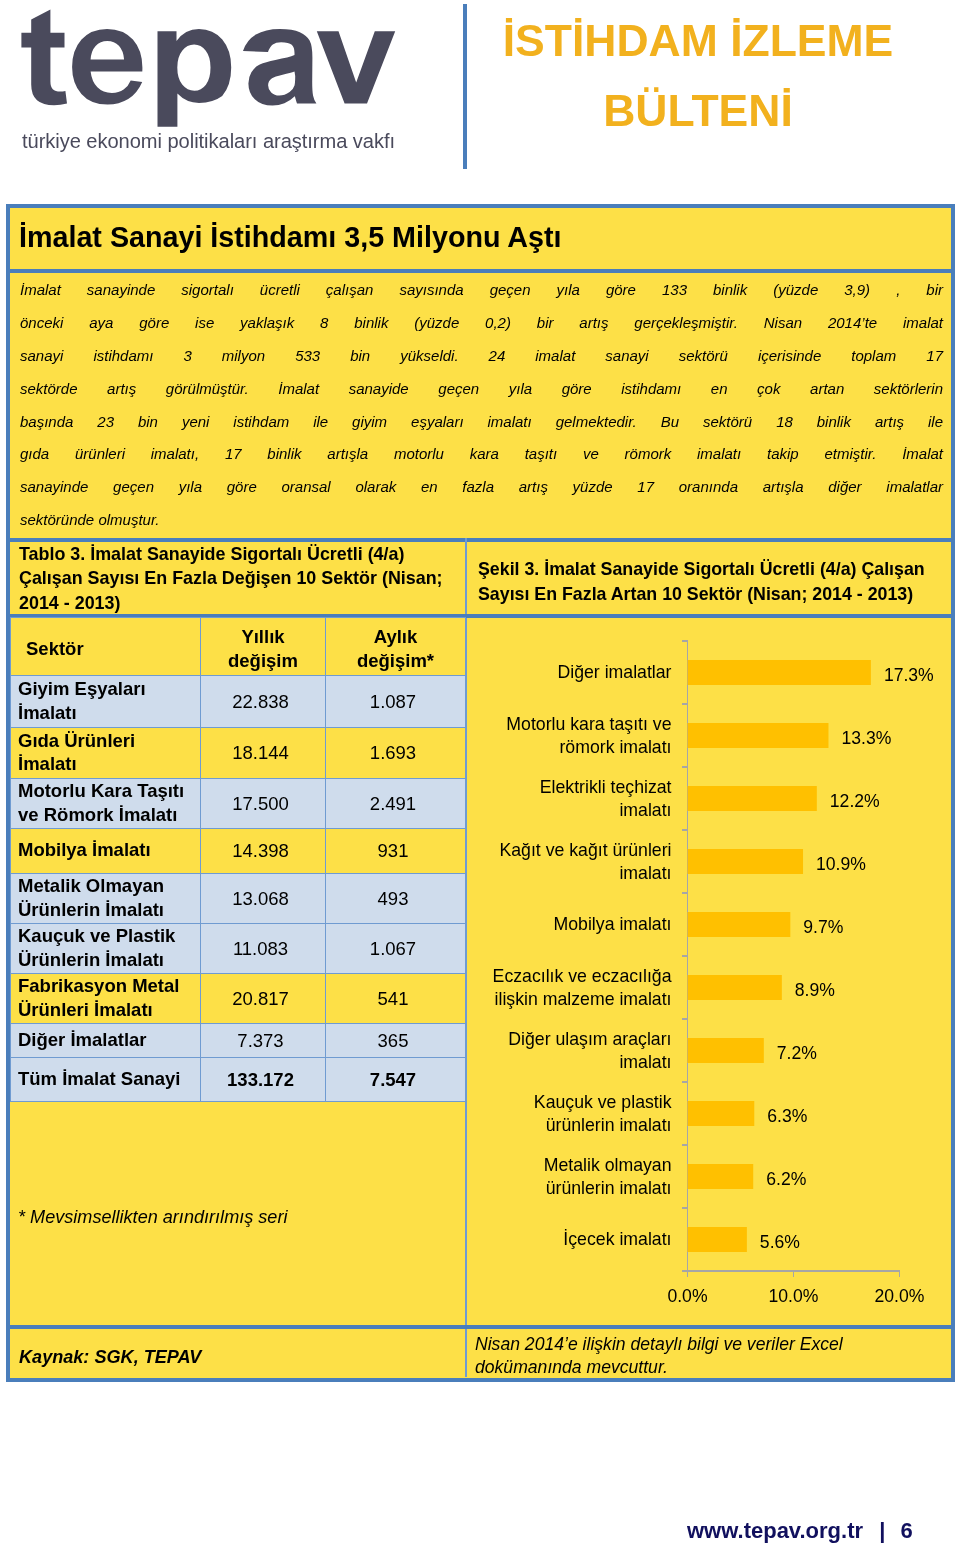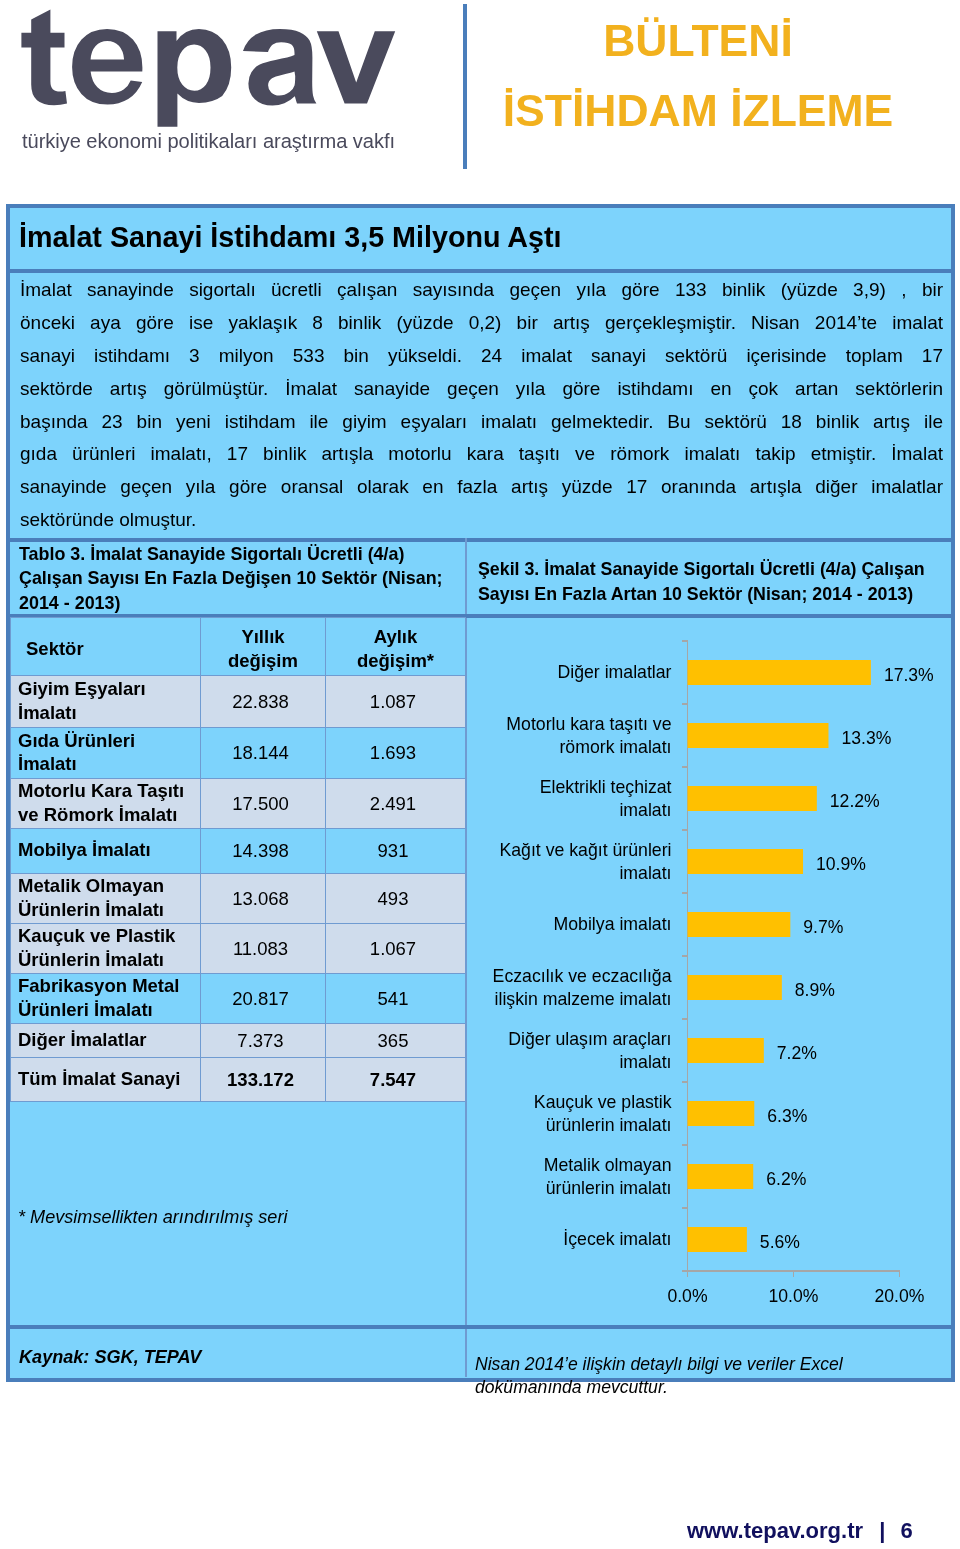--- a/index.html
+++ b/index.html
@@ -9,29 +9,29 @@
   
   #logo-block{position:absolute;left:0;top:0;}
   #logo-svg{position:absolute;left:0px;top:0px;}
   #logo-tagline{position:absolute;left:22px;top:131px;font-size:20.1px;color:#4a4a5c;white-space:nowrap;letter-spacing:-0.05px;line-height:20px;}
   #header-rule{position:absolute;left:463px;top:4px;width:4px;height:165px;background:#4a7ebb;}
   #bulletin-title{position:absolute;left:463px;top:6px;width:470px;text-align:center;
                   color:#f2b11e;font-size:44.5px;font-weight:bold;line-height:69.7px;letter-spacing:0px;}
 
   
   #frame{position:absolute;left:6px;top:204px;width:949px;height:1178px;
-         border:4px solid #4a7ebb;box-sizing:border-box;background:#7dd3fc;}
+         border:4px solid #4a7ebb;box-sizing:border-box;background:#fde047;}
 
   
   #heading-cell{position:absolute;left:0;top:0;width:941px;height:65px;box-sizing:border-box;
                 border-bottom:4px solid #4a7ebb;}
   #heading-text{position:absolute;left:9px;top:13px;font-size:28.7px;font-weight:bold;color:#000;line-height:32px;}
 
   
-  #article-text{position:absolute;left:10px;top:66px;width:923px;font-size:19px;color:#000;}
+  #article-text{position:absolute;left:10px;top:66px;width:923px;font-size:15px;color:#000;font-style:italic;}
   .aline{text-align:justify;text-align-last:justify;height:32.9px;line-height:32.9px;white-space:nowrap;}
   .aline.last{text-align-last:left;}
 
   
   #mid-rule{position:absolute;left:0;top:330px;width:941px;height:4px;background:#4a7ebb;}
   #vert-rule{position:absolute;left:455px;top:330px;width:2px;height:839px;background:#6f9bd1;}
 
   
   #table-caption{position:absolute;left:9px;top:334px;width:445px;font-size:17.9px;font-weight:bold;
                  line-height:24.3px;color:#000;white-space:nowrap;}
@@ -52,21 +52,21 @@
   
   #source-rule{position:absolute;left:0;top:1117px;width:941px;height:4px;background:#4a7ebb;}
   #source-text{position:absolute;left:9px;top:1139px;font-size:18.1px;font-weight:bold;font-style:italic;color:#000;}
 
   
   #chart-caption{position:absolute;left:468px;top:349px;width:470px;font-size:17.8px;font-weight:bold;
                  line-height:24.8px;color:#000;white-space:nowrap;}
   
   #chart-area{position:absolute;left:456px;top:392px;width:484px;height:708px;}
   #chart-note{position:absolute;left:465px;top:1125px;width:400px;font-size:17.6px;font-style:italic;
-              line-height:23px;color:#000;margin-top:20px;}
+              line-height:23px;color:#000;}
 
   
   #page-footer{position:absolute;left:687px;top:1519px;font-size:22px;font-weight:bold;color:#11105e;
                white-space:nowrap;line-height:23px;}
   #page-footer span.sep{margin-left:10px;}
   #page-footer span.pg{margin-left:9px;}
 </style>
 </head>
 <body>
 
@@ -109,22 +109,22 @@
                  Q284.7 95.6 289.6 92.0 Q293.3 89.3 294.5 85.4 Q295.2 83.0 295.2 76.1 Z"></path>
 
         <path d="M316.8 31.2 L338.5 31.2 L356.2 82.5 L374.8 31.2 L395.2 31.2
                  L367.0 103.6 L344.6 103.6 Z"></path>
       </g>
     </svg>
   </div>
   <div id="logo-tagline">türkiye ekonomi politikaları araştırma vakfı</div>
   <div id="header-rule"></div>
   <div id="bulletin-title">
+    <div>İSTİHDAM İZLEME</div>
     <div>BÜLTENİ</div>
-    <div>İSTİHDAM İZLEME</div>
   </div>
 </div>
 
 <div id="frame">
   <div id="heading-cell">
     <div id="heading-text">İmalat Sanayi İstihdamı 3,5 Milyonu Aştı</div>
   </div>
   <div id="article-cell">
     <div id="article-text">
         <div class="aline">İmalat sanayinde sigortalı ücretli çalışan sayısında geçen yıla göre 133 binlik (yüzde 3,9) , bir</div>

